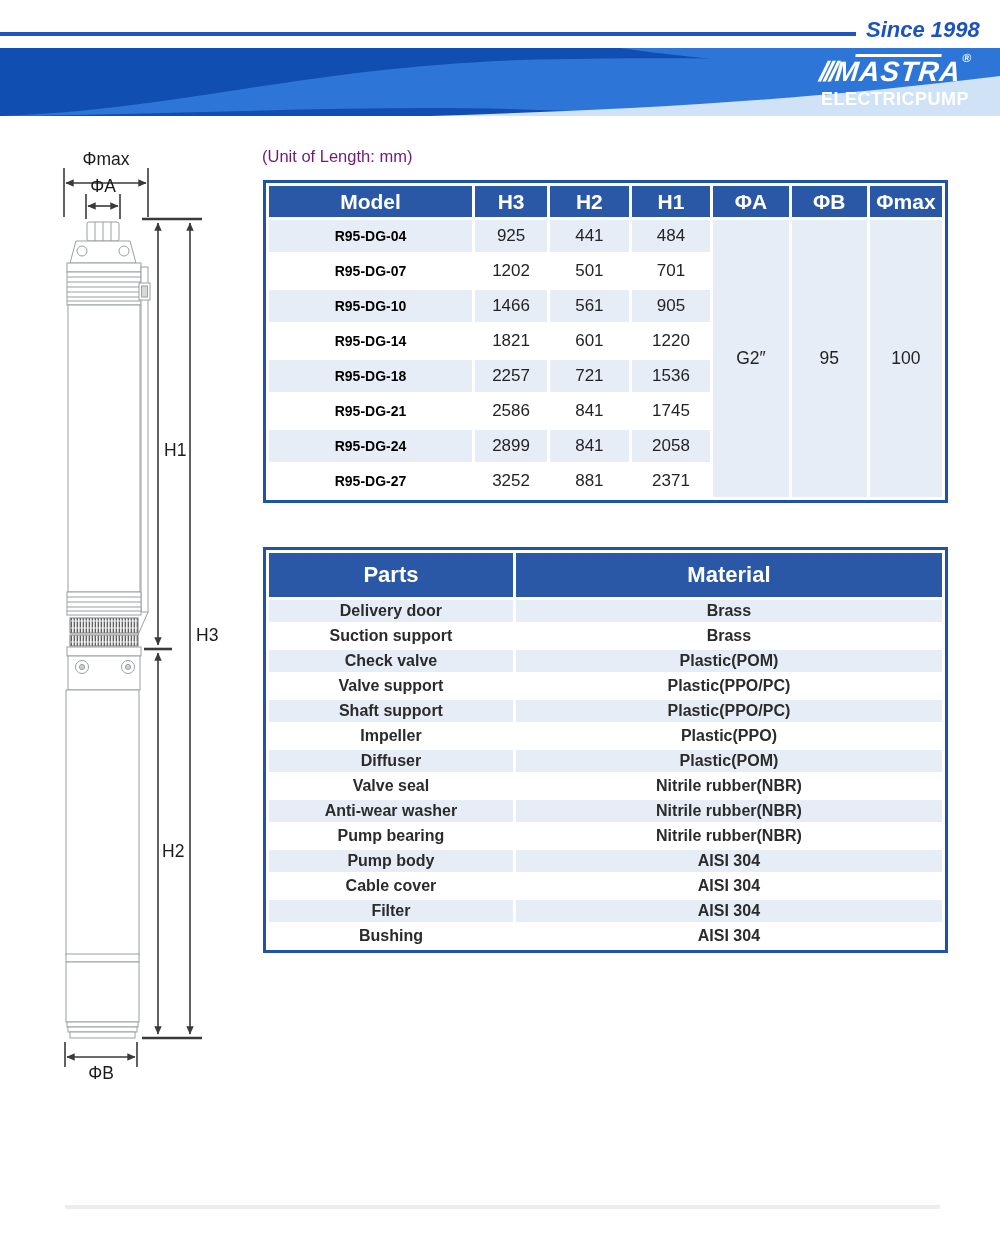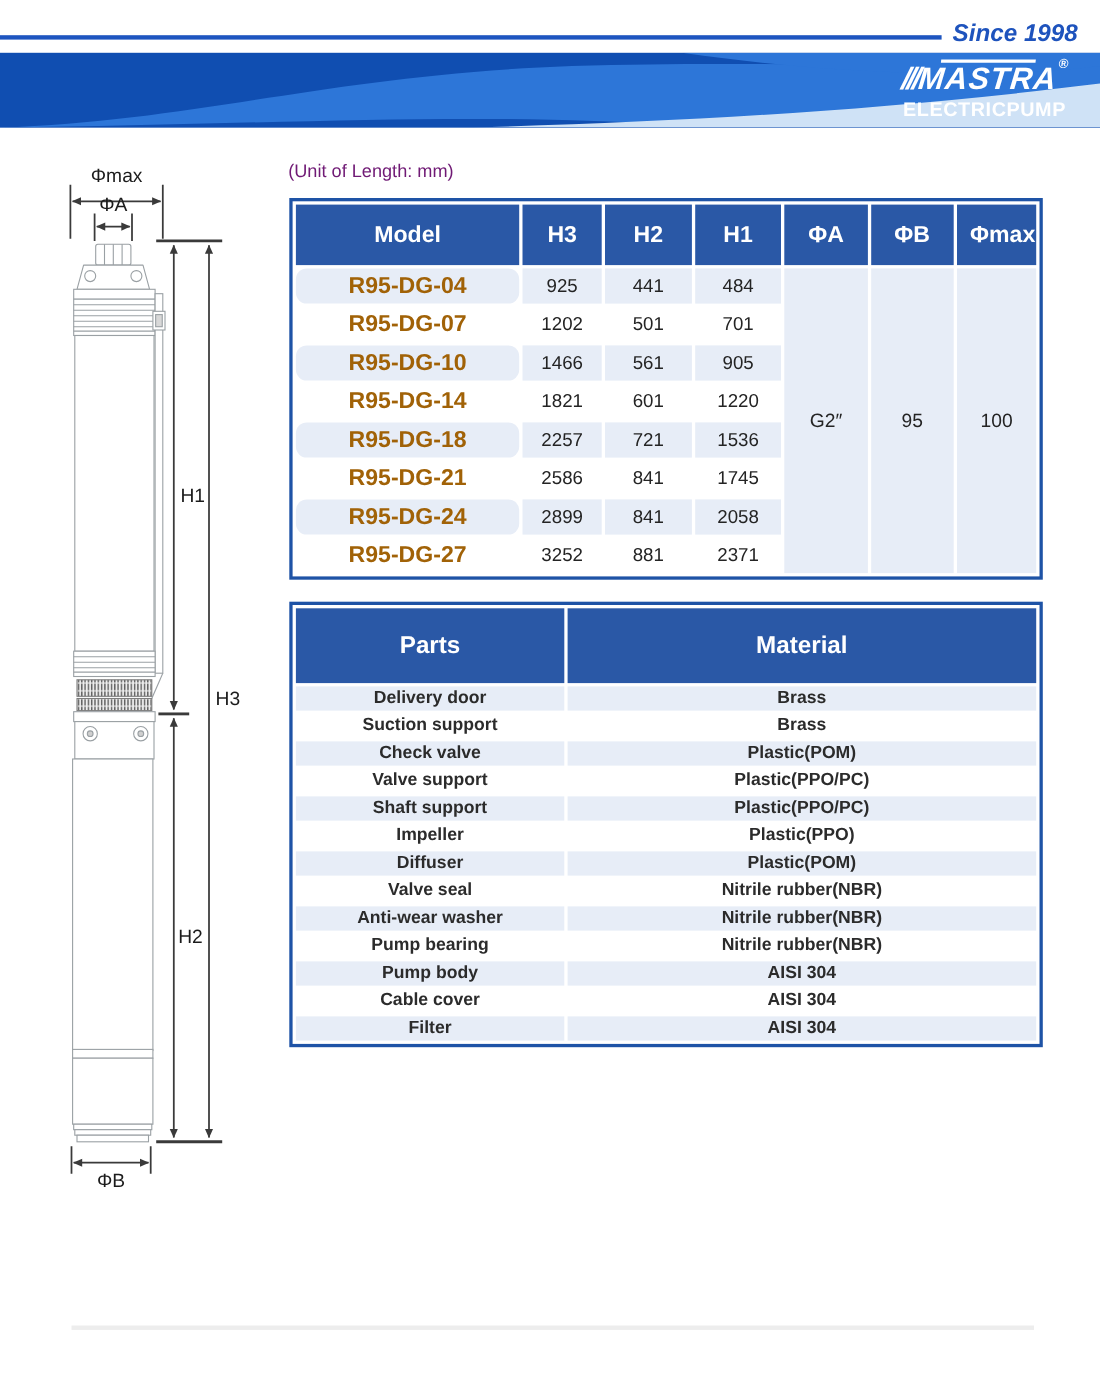--- a/index.html
+++ b/index.html
@@ -28,24 +28,24 @@
   .pump{position:absolute;left:40px;top:145px;}
   .pump text{font-family:"Liberation Sans",sans-serif;font-size:17.5px;fill:#1b1b1b;}
 
   
   .unit-note{position:absolute;left:262px;top:147px;font-size:16.5px;color:#701a75;}
   .table-wrap{position:absolute;left:263px;width:685px;border:3px solid #1e53a6;
               background:#fff;box-sizing:border-box;}
   .dim-pos{top:180px;}
   .parts-pos{top:547px;}
   table.spec{width:100%;border-collapse:separate;border-spacing:3px;table-layout:fixed;}
-  .spec th{background:#2a58a6;color:#fff;font-weight:bold;text-align:center;padding:12px;}
+  .spec th{background:#2a58a6;color:#fff;font-weight:bold;text-align:center;padding:0;}
   .dim-pos th{height:31px;font-size:21px;}
   .dim-pos td{height:32px;font-size:17px;text-align:center;color:#242424;padding:0;}
-  .dim-pos td.model{font-weight:bold;color:#a16207;font-size:21px;border-radius:10px;}
+  .dim-pos td.model{font-weight:bold;color:#000000;font-size:14px;}
   .parts-pos th{height:44px;font-size:22px;}
   .parts-pos td{height:22px;font-size:16px;text-align:center;color:#2b2b2b;padding:0;font-weight:bold;}
   td.light{background:#e7edf7;}
   td.plain{background:#ffffff;}
   td.merged{font-size:17.5px;}
 
   .footer-line{position:absolute;left:65px;top:1205px;width:875px;height:4px;background:#ededed;}
 </style>
 </head>
 <body>
@@ -299,18 +299,22 @@
             <td class="light">AISI 304</td>
           </tr>
           <tr>
             <td class="plain">Cable cover</td>
             <td class="plain">AISI 304</td>
           </tr>
           <tr>
             <td class="light">Filter</td>
             <td class="light">AISI 304</td>
           </tr>
+          <tr>
+            <td class="plain">Bushing</td>
+            <td class="plain">AISI 304</td>
+          </tr>
         </tbody>
     </table>
   </div>
 
   <div class="footer-line"></div>
 </div>
 
 </body></html>

